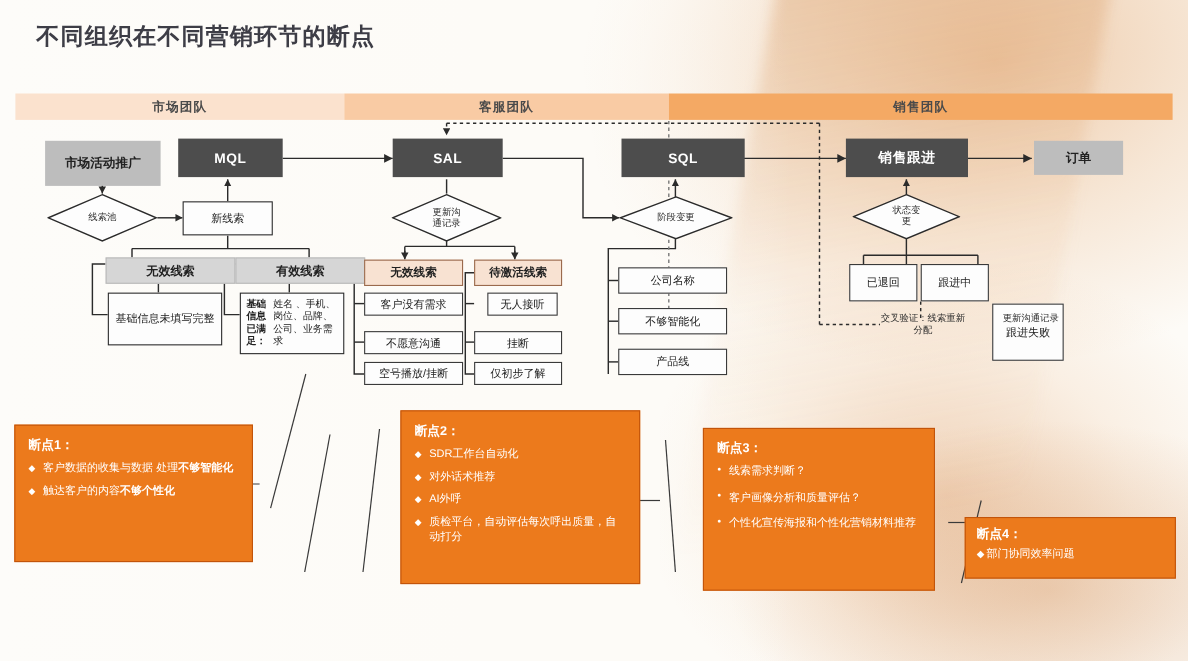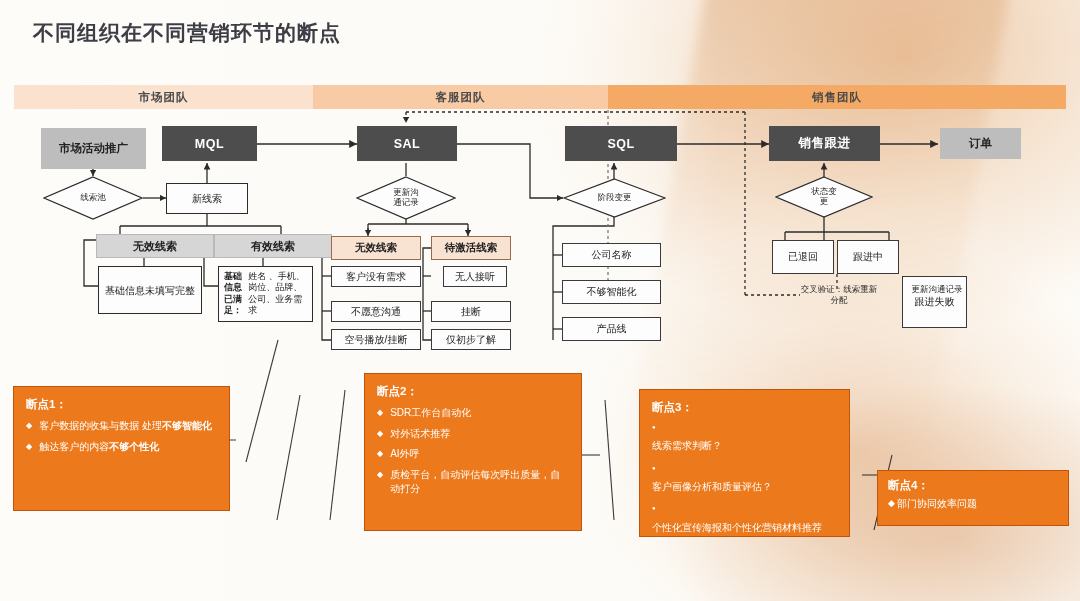--- a/index.html
+++ b/index.html
@@ -59,21 +59,21 @@
   
   .callout{position:absolute;box-sizing:border-box;background:#ec7a1c;
     border:1.5px solid #c2540a;color:#fff;padding:10px 12px;}
   .callout .ch{font-size:11.5px;font-weight:bold;margin-bottom:7px;}
   .callout ul{list-style:none;margin:0;padding:0;}
   .callout li{font-size:10px;line-height:1.45;margin-bottom:6px;display:flex;gap:7px;
     align-items:flex-start;}
   .callout li .bl{flex:0 0 auto;font-size:8px;line-height:1.7;}
   .callout li .tx{flex:1 1 auto;}
   .callout li b{font-weight:bold;}
-  .c3 li{margin-bottom:9px;flex-direction:column;}
+  .c3 li{margin-bottom:9px;}
   .c3 li .bl{font-size:6px;}
   .c4{padding:7px 10px;}
   .c4 .ch{margin-bottom:4px;}
   .c4 li{margin-bottom:0;gap:2px;}
 </style>
 </head>
 <body>
 
 <div id="root">
 

